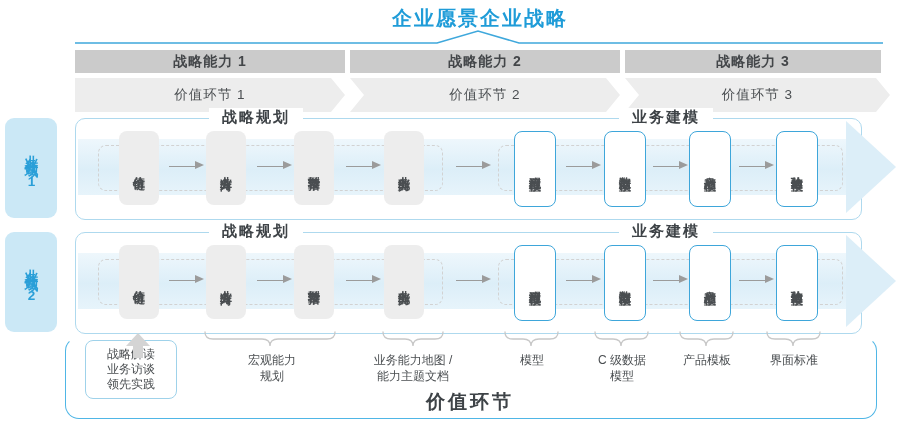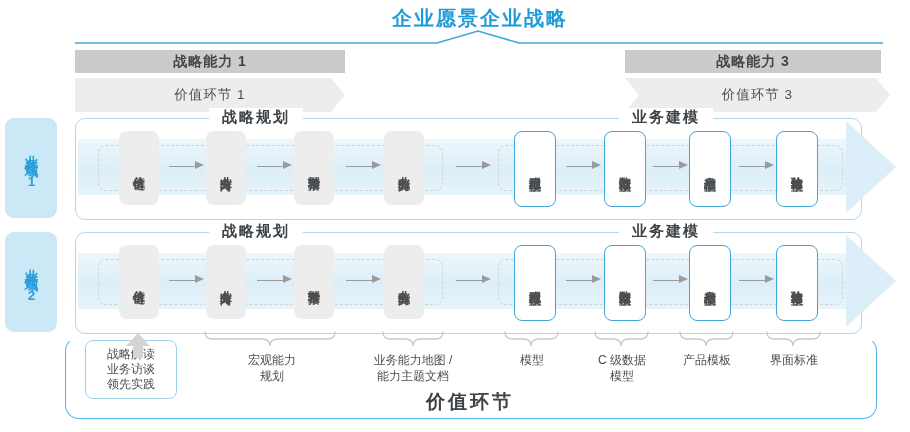--- a/index.html
+++ b/index.html
@@ -84,26 +84,32 @@
     <span>企业愿景</span>
     <span>企业战略</span>
   </div>
   <svg class="connector" width="810" height="16">
     <path d="M0 14 L362 14 L403 2 L444 14 L808 14" fill="none" stroke="#3fa8dc" stroke-width="1.6"></path>
   </svg>
 
   <div class="cap-bar cap-1">
       <span>战略能力 1</span>
     </div>
+  <div class="cap-bar cap-2">
+      <span>战略能力 2</span>
+    </div>
   <div class="cap-bar cap-3">
       <span>战略能力 3</span>
     </div>
 
   <div class="chev chev-first chev-1">
       <span>价值环节 1</span>
+    </div>
+  <div class="chev chev-mid chev-2">
+      <span>价值环节 2</span>
     </div>
   <div class="chev chev-mid chev-3">
       <span>价值环节 3</span>
     </div>
 
   <div class="domain domain-1">
       <span>业务领域 1</span>
     </div>
   <div class="domain domain-2">
       <span>业务领域 2</span>

